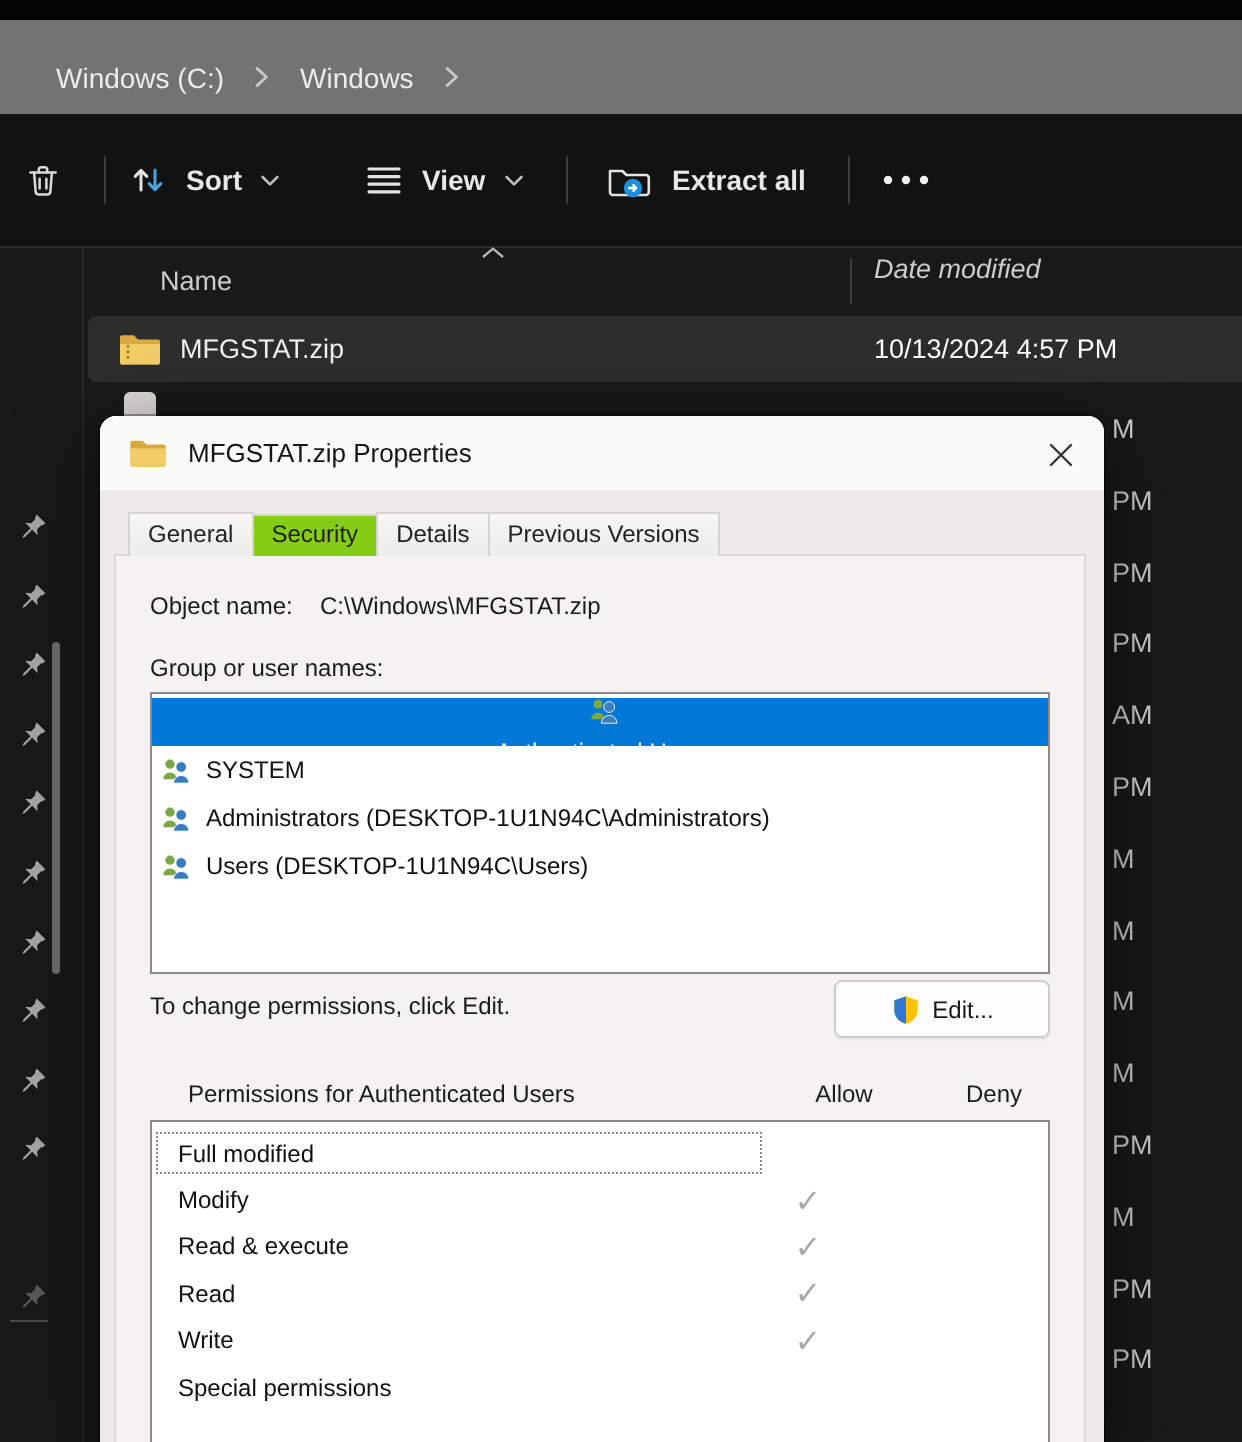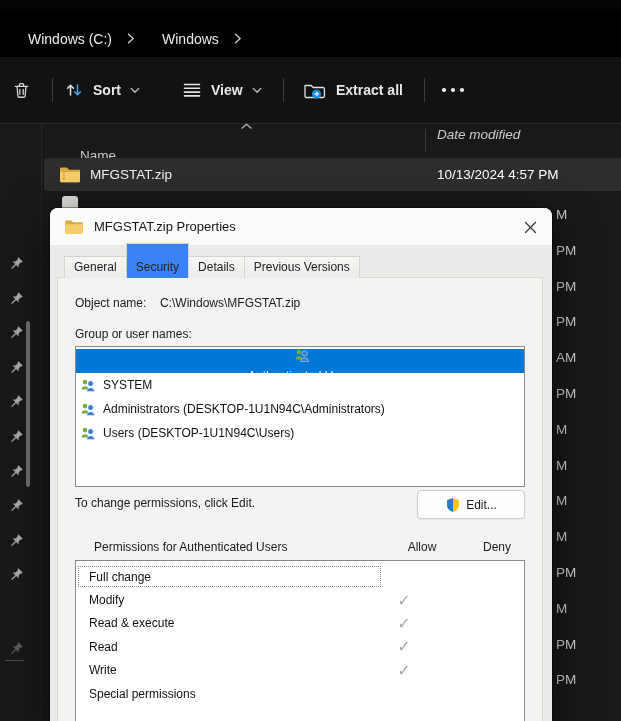--- a/index.html
+++ b/index.html
@@ -1,34 +1,34 @@
 <!DOCTYPE html>
 <html><head>
 <meta charset="utf-8">
 <style>
   html,body{margin:0;padding:0;background:#000;}
   #screen{position:relative;width:621px;height:721px;overflow:hidden;background:#191919;
           font-family:"Liberation Sans",sans-serif;-webkit-font-smoothing:antialiased;}
 
   
   .topstrip{position:absolute;top:0;left:0;right:0;height:10px;background:#040404;}
-  .breadcrumb-bar{position:absolute;top:10px;left:0;right:0;height:57px;background:#000000;
+  .breadcrumb-bar{position:absolute;top:10px;left:0;right:0;height:57px;background:#737373;
                   display:flex;align-items:center;color:#ececec;font-size:14px;}
-  .crumb{padding:5px 8px;border-radius:4px;cursor:default;margin-left:12px;}
+  .crumb{padding:5px 8px;border-radius:4px;cursor:default;}
   .crumb:first-child{margin-left:20px;}
   .crumb-chev{display:flex;align-items:center;margin:0 7px;}
   .toolbar{position:absolute;top:57px;left:0;right:0;height:66px;background:#121212;
            border-bottom:1px solid #2b2b2b;font-weight:bold;}
   .tb-btn{position:absolute;top:14px;height:38px;display:flex;align-items:center;gap:9px;
           color:#e8e8e8;font-size:14px;border-radius:4px;padding:0 8px;}
   .tb-sep{position:absolute;top:21px;width:1px;height:24px;background:#3d3d3d;}
 
   
   .list-header{position:absolute;top:124px;left:42px;right:0;height:33px;color:#cccccc;font-size:13.5px;}
-  .hdr-name{position:absolute;left:38px;top:9px;margin-top:15px;}
+  .hdr-name{position:absolute;left:38px;top:9px;}
   .hdr-caret{position:absolute;left:198px;top:-1px;}
   .hdr-sep{position:absolute;left:383px;top:5px;width:1px;height:23px;background:#3c3c3c;}
   .hdr-date{position:absolute;left:395px;top:3px;font-style:italic;}
   .file-row{position:absolute;top:158px;left:44px;right:0;height:33px;background:#2d2d2d;
             border-radius:4px 0 0 4px;display:flex;align-items:center;color:#f0f0f0;font-size:13.5px;}
   .file-row .zipicon{margin-left:15px;display:flex;}
   .file-row .fname{margin-left:9px;}
   .file-row .fdate{position:absolute;left:393px;color:#ffffff;}
   .peek-icon{position:absolute;left:62px;top:196px;width:16px;height:12px;background:#dedcd8;
              border-radius:3px 3px 0 0;}
@@ -52,21 +52,21 @@
              border-radius:8px 8px 0 0;display:flex;align-items:center;border-bottom:1px solid #eceae8;}
   .dlg-title .zipicon{margin-left:14px;display:flex;}
   .dlg-title .ttl{margin-left:10px;font-size:13px;color:#151515;}
   .dlg-close{position:absolute;right:13px;top:10px;width:18px;height:18px;display:flex;
              align-items:center;justify-content:center;}
   .tab-page{position:absolute;top:69px;left:7px;width:486px;height:452px;background:#f4f3f1;
             border:1px solid #dbd9d6;box-sizing:border-box;}
   .tabs{position:absolute;top:44px;left:14px;height:26px;display:flex;align-items:flex-end;z-index:3;}
   .tab{border:1px solid #d6d4d1;border-bottom:none;background:linear-gradient(#f7f6f5,#ececea);
        padding:4px 9px 4px;font-size:12px;color:#222;margin-right:-1px;line-height:13px;margin-top:47px;}
-  .tab.active{background:#3b82f6;padding-top:17px;position:relative;z-index:4;margin-top:-3px;}
+  .tab.active{background:#84cc16;padding-top:3px;position:relative;z-index:4;margin-top:-3px;}
 
   .obj-row{position:absolute;top:88px;left:25px;}
   .obj-val{position:absolute;top:88px;left:110px;}
   .grp-label{position:absolute;top:119px;left:25px;}
   .grp-box{position:absolute;top:138px;left:25px;width:450px;height:141px;background:#fff;
            border:1px solid #8a8a8a;box-sizing:border-box;padding-top:2px;overflow:hidden;}
   .grp-row{height:24px;display:flex;align-items:center;padding-left:4px;gap:7px;color:#111;}
   .grp-row.selected{background:#0078d7;color:#fff;flex-direction:column;}
   .hint{position:absolute;top:288px;left:25px;}
   .edit-btn{position:absolute;top:282px;left:367px;width:108px;height:29px;background:#fdfdfc;
@@ -352,21 +352,21 @@
     </div>
 
     <div class="perm-header">
       <span class="perm-label">Permissions for Authenticated Users</span>
       <span class="allow-label">Allow</span>
       <span class="deny-label">Deny</span>
     </div>
 
     <div class="perm-box">
       <div class="perm-row focused">
-        <span class="plabel">Full change</span>
+        <span class="plabel">Full modified</span>
         <span class="check"></span>
       </div>
       <div class="perm-row">
         <span class="plabel">Modify</span>
         <span class="check">✓</span>
       </div>
       <div class="perm-row">
         <span class="plabel">Read &amp; execute</span>
         <span class="check">✓</span>
       </div>

